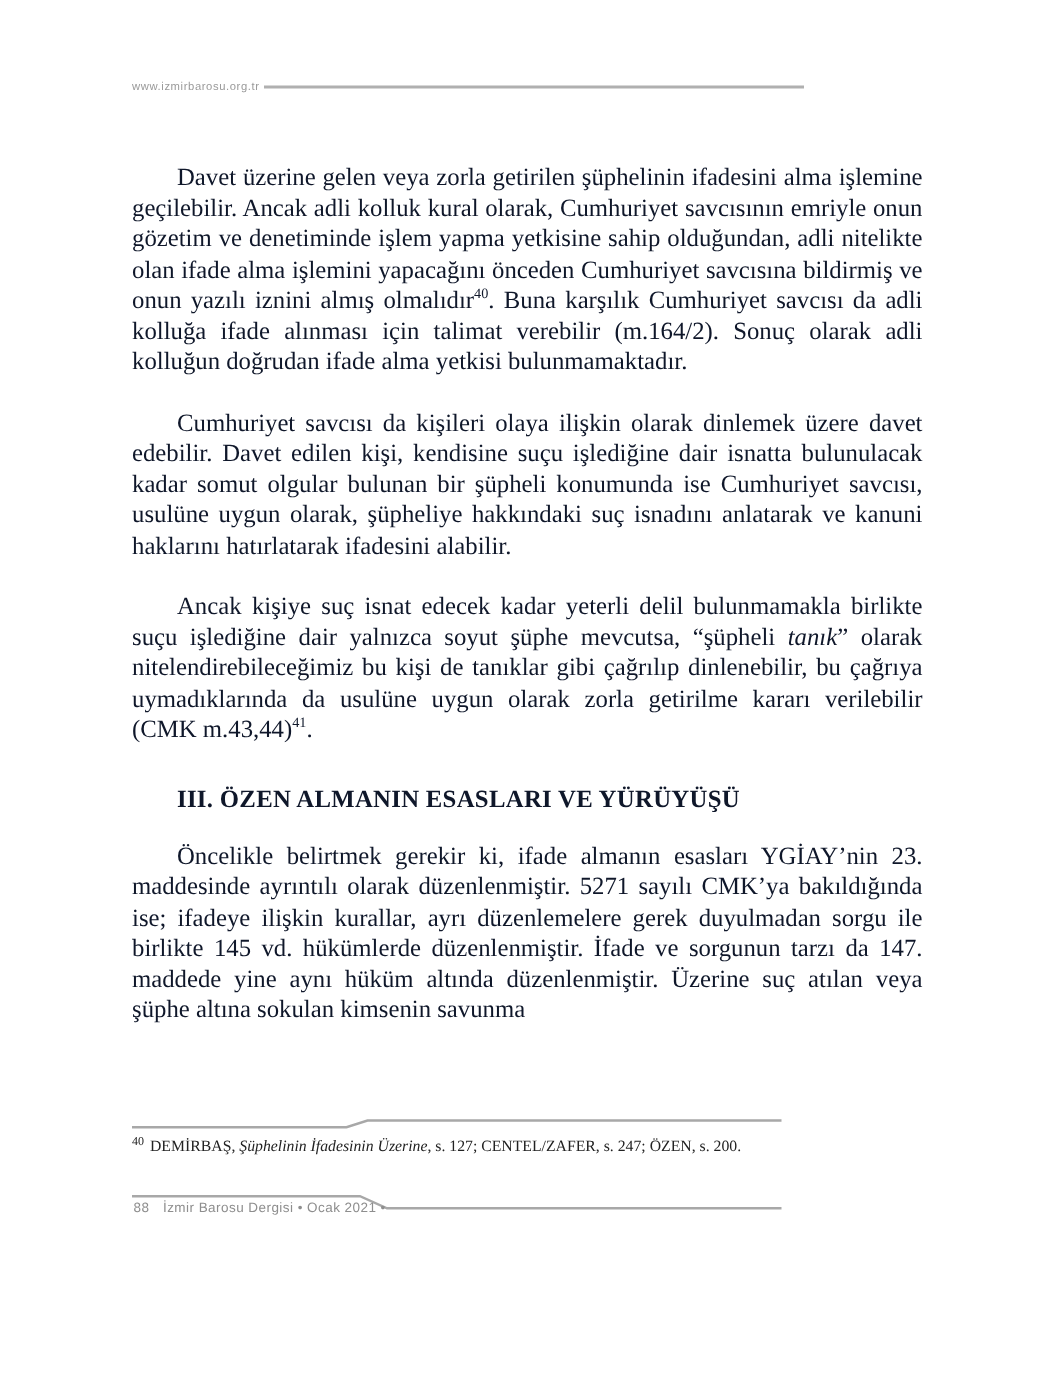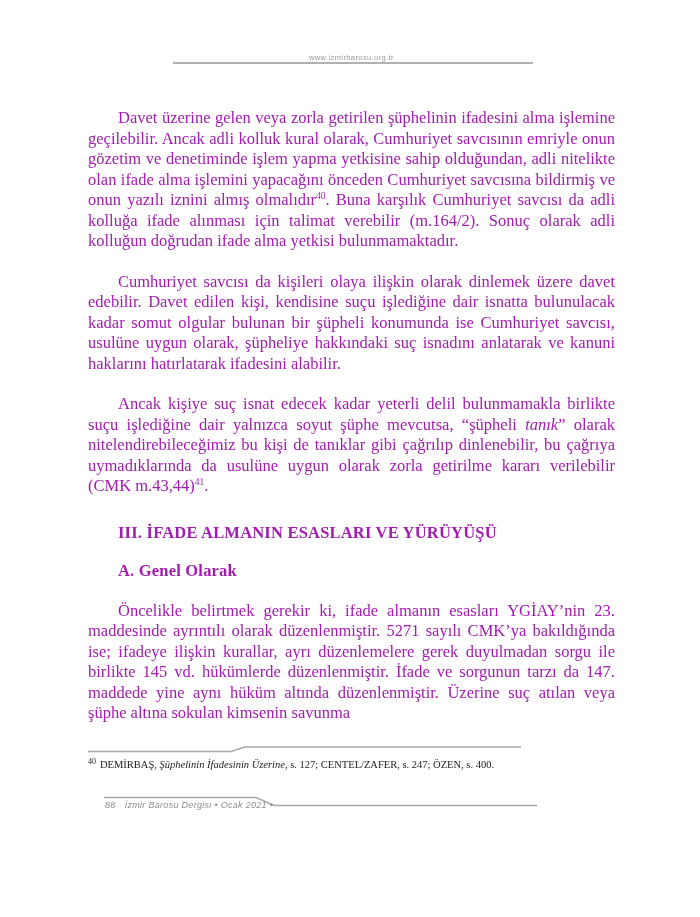--- a/index.html
+++ b/index.html
@@ -17,21 +17,20 @@
   }
 
   
   .header {
     position: absolute;
     top: 53px;
     left: 88px;
     width: 527px;
     display: flex;
     align-items: center;
-    flex-direction: column;
   }
   .header-url {
     font-family: "Liberation Sans", sans-serif;
     font-size: 7.5px;
     letter-spacing: 0.4px;
     color: #9a9a9a;
     white-space: nowrap;
   }
   .header-rule {
     display: inline-block;
@@ -40,21 +39,21 @@
     width: 360px;
     margin-left: 3px;
   }
 
   
   .content {
     position: absolute;
     top: 108px;
     left: 88px;
     width: 527px;
-    color: #a21caf;
+    color: #0f172a;
   }
   .par {
     font-size: 16.5px;
     line-height: 20.5px;
     text-align: justify;
     text-indent: 30px;
     margin: 0 0 20px 0;
   }
   .fnref {
     font-size: 9.5px;
@@ -89,23 +88,22 @@
     font-size: 8px;
     vertical-align: super;
     line-height: 0;
     margin-right: 4px;
   }
 
   
   .footer {
     position: absolute;
     top: 796px;
-    left: 104px;
+    left: 88px;
     width: 527px;
-    font-style: italic;
   }
   .footer-rule {
     display: block;
     position: absolute;
     top: 0;
     left: 0;
   }
   .footer-text {
     position: relative;
     padding-top: 4px;
@@ -129,33 +127,32 @@
   </div>
 
   <div class="content">
 
     <p class="par"><span>Davet üzerine gelen veya zorla getirilen şüphelinin ifadesini alma işlemine geçilebilir. Ancak adli kolluk kural olarak, Cumhuriyet savcısının emriyle onun gözetim ve denetiminde işlem yapma yetkisine sahip olduğundan, adli nitelikte olan ifade alma işlemini yapacağını önceden Cumhuriyet savcısına bildirmiş ve onun yazılı iznini almış olmalıdır</span><sup class="fnref">40</sup><span>. Buna karşılık Cumhuriyet savcısı da adli kolluğa ifade alınması için talimat verebilir (m.164/2). Sonuç olarak adli kolluğun doğrudan ifade alma yetkisi bulunmamaktadır.</span></p>
 
     <p class="par"><span>Cumhuriyet savcısı da kişileri olaya ilişkin olarak dinlemek üzere davet edebilir. Davet edilen kişi, kendisine suçu işlediğine dair isnatta bulunulacak kadar somut olgular bulunan bir şüpheli konumunda ise Cumhuriyet savcısı, usulüne uygun olarak, şüpheliye hakkındaki suç isnadını anlatarak ve kanuni haklarını hatırlatarak ifadesini alabilir.</span></p>
 
     <p class="par"><span>Ancak kişiye suç isnat edecek kadar yeterli delil bulunmamakla birlikte suçu işlediğine dair yalnızca soyut şüphe mevcutsa, “şüpheli </span><em>tanık</em><span>” olarak nitelendirebileceğimiz bu kişi de tanıklar gibi çağrılıp dinlenebilir, bu çağrıya uymadıklarında da usulüne uygun olarak zorla getirilme kararı verilebilir (CMK m.43,44)</span><sup class="fnref">41</sup><span>.</span></p>
 
-    <h2 class="heading">III. İFADE ALMANIN ESASLARI VE YÜRÜYÜŞÜ</h2>
+    <h2 class="heading">III. ÖZEN ALMANIN ESASLARI VE YÜRÜYÜŞÜ</h2>
 
-    <h3 class="subheading">A. Genel Olarak</h3>
 
     <p class="par"><span>Öncelikle belirtmek gerekir ki, ifade almanın esasları YGİAY’nin 23. maddesinde ayrıntılı olarak düzenlenmiştir. 5271 sayılı CMK’ya bakıldığında ise; ifadeye ilişkin kurallar, ayrı düzenlemelere gerek duyulmadan sorgu ile birlikte 145 vd. hükümlerde düzenlenmiştir. İfade ve sorgunun tarzı da 147. maddede yine aynı hüküm altında düzenlenmiştir. Üzerine suç atılan veya şüphe altına sokulan kimsenin savunma</span></p>
 
   </div>
 
   <div class="footnotes">
     <svg class="fn-rule" width="527" height="9">
       <path d="M0 6.5 H143 L157 2 H433" fill="none" stroke="#a8a8a8" stroke-width="1.6"></path>
     </svg>
-    <div class="footnote"><sup class="fn-marker">40</sup><span>DEMİRBAŞ, </span><em>Şüphelinin İfadesinin Üzerine</em><span>, s. 127; CENTEL/ZAFER, s. 247; ÖZEN, s. 400.</span></div>
+    <div class="footnote"><sup class="fn-marker">40</sup><span>DEMİRBAŞ, </span><em>Şüphelinin İfadesinin Üzerine</em><span>, s. 127; CENTEL/ZAFER, s. 247; ÖZEN, s. 200.</span></div>
   </div>
 
   <div class="footer">
     <svg class="footer-rule" width="527" height="12">
       <path d="M0 1.5 H152 L170 9.5 H433" fill="none" stroke="#a8a8a8" stroke-width="1.6"></path>
     </svg>
     <div class="footer-text">
       <span class="page-num">88</span><span>İzmir Barosu Dergisi • Ocak 2021 •</span>
     </div>
   </div>

